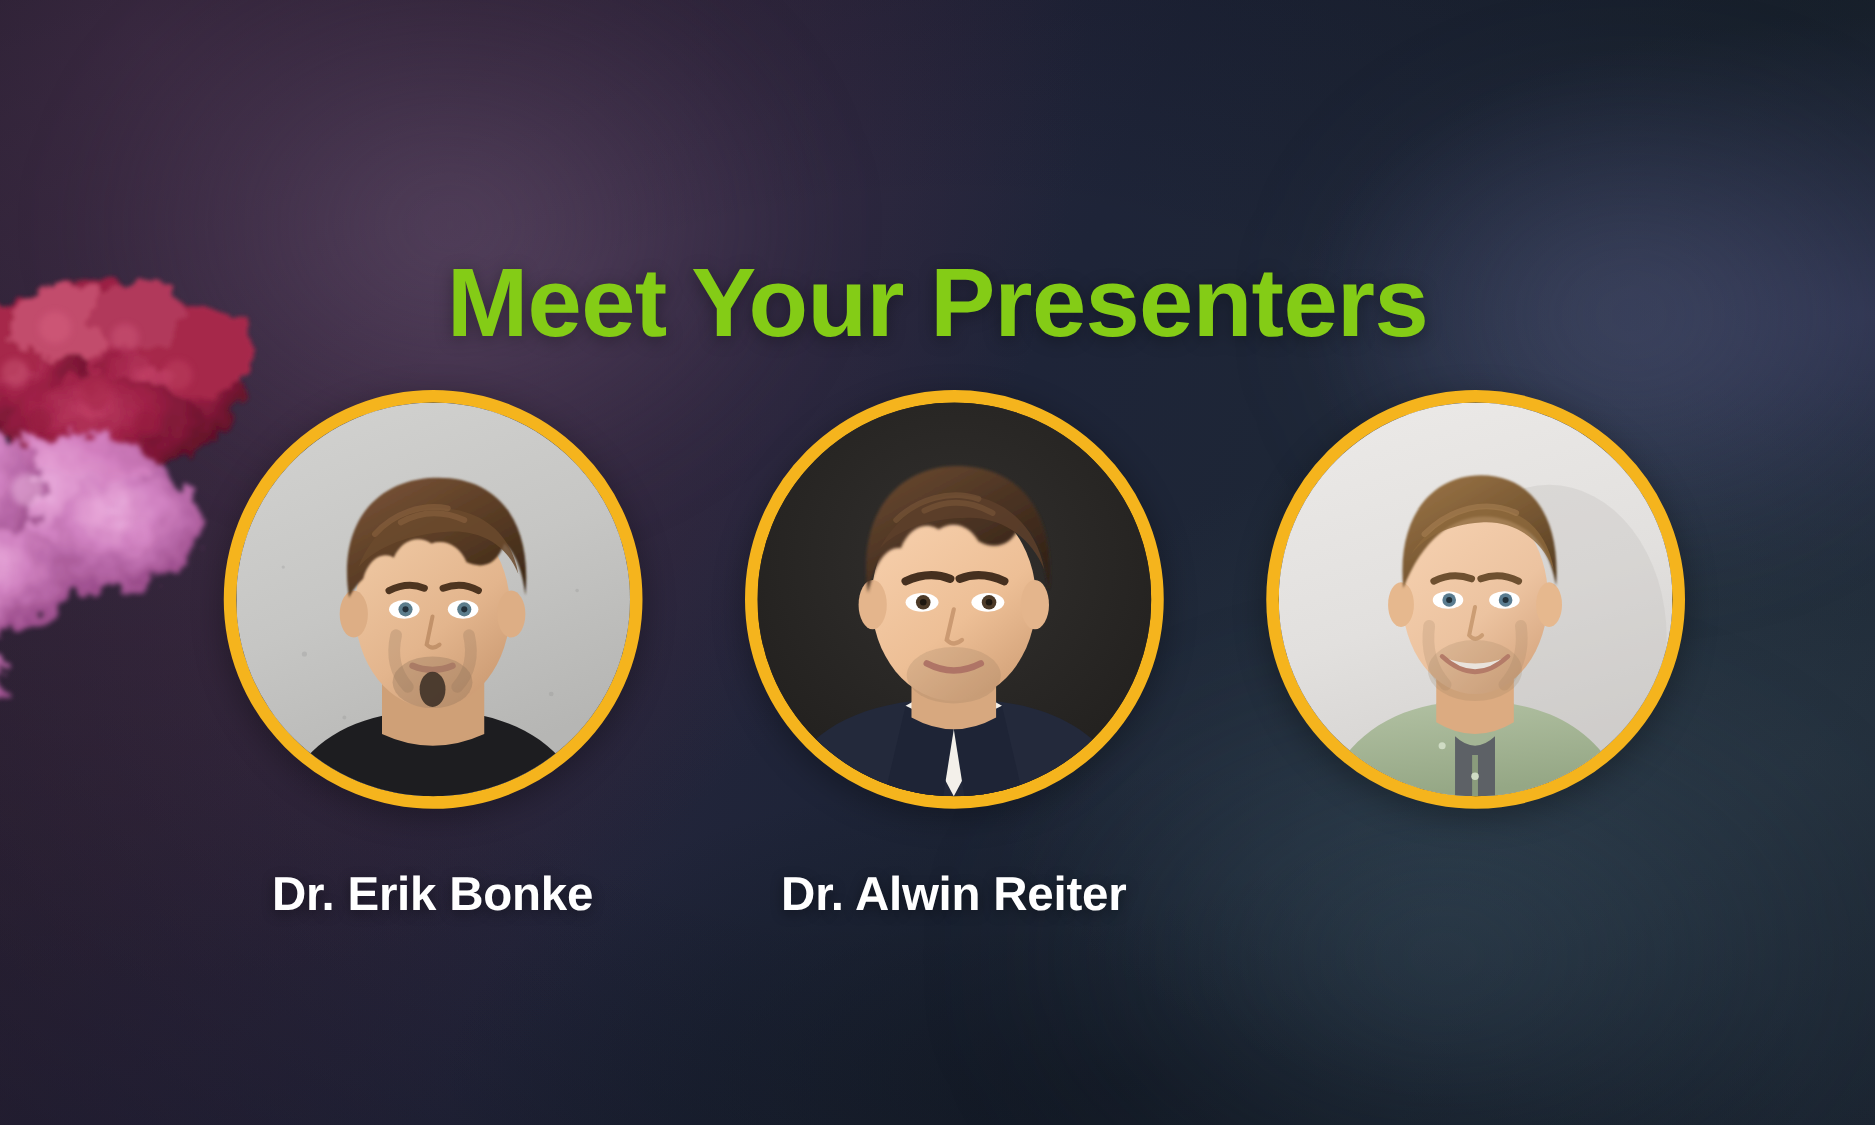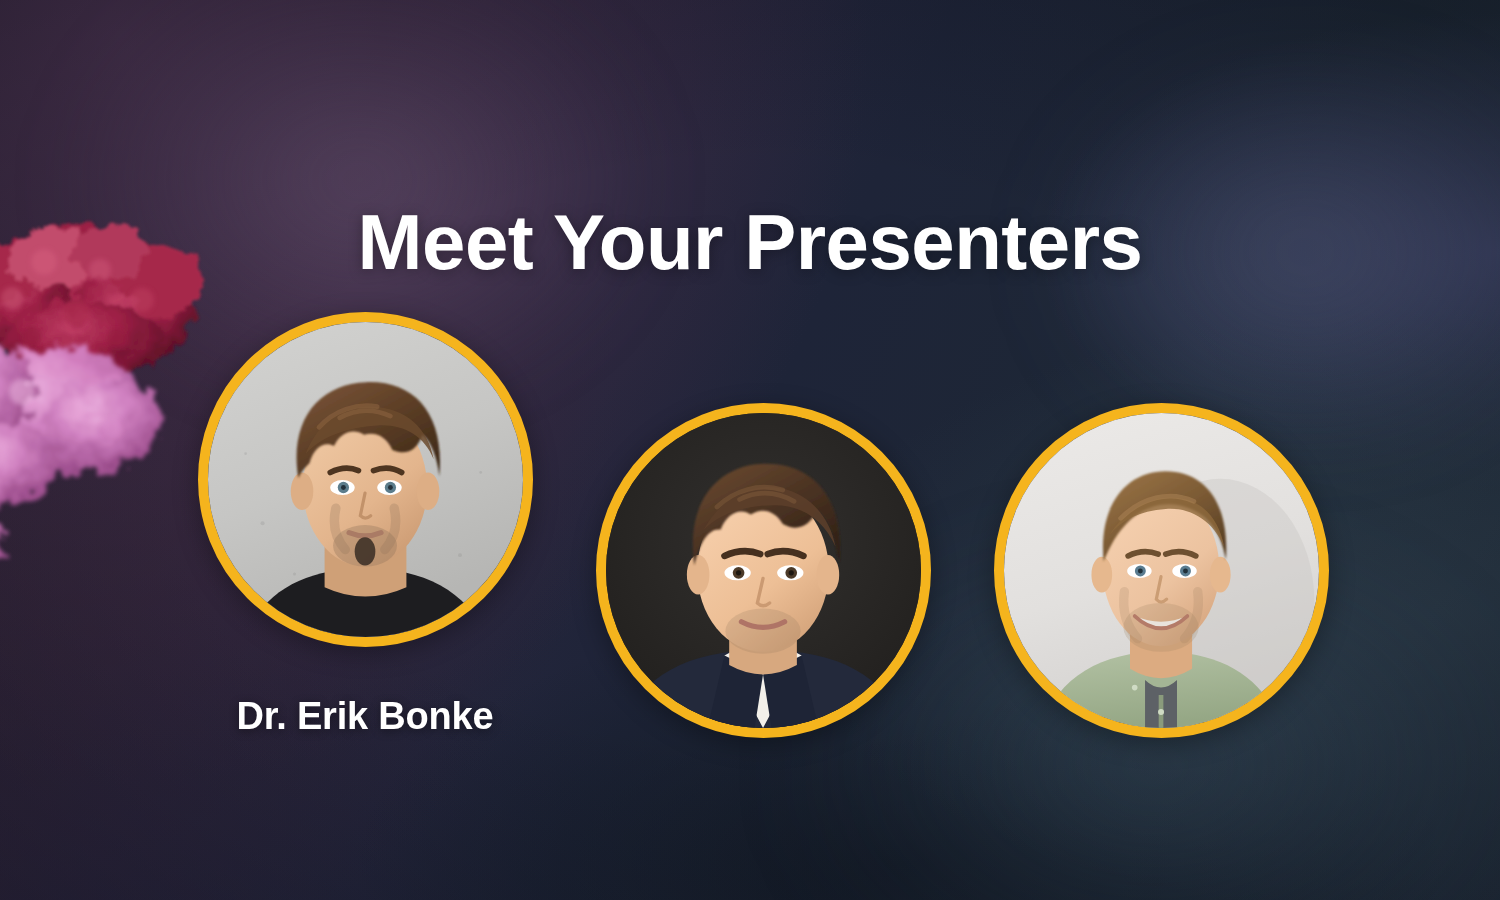--- a/index.html
+++ b/index.html
@@ -69,36 +69,36 @@
   
   .title {
     position: absolute;
     left: 0;
     right: 0;
     top: 150px;
     text-align: center;
     font-size: 78px;
     font-weight: bold;
     line-height: 1.04;
-    color: #ffffff;
+    color: #84cc16;
     letter-spacing: -0.5px;
     text-shadow: 0 2px 14px rgba(0,0,0,0.34);
     white-space: nowrap;
   }
 
   
   .presenters {
     position: absolute;
     left: 0;
     right: 0;
     top: 312px;
     display: flex;
     justify-content: center;
-    align-items: flex-end;
-    gap: 58px;
+    align-items: flex-start;
+    gap: 77px;
     padding-left: 26px;
   }
   .presenter {
     width: 340px;
     display: flex;
     flex-direction: column;
     align-items: center;
   }
   .avatar {
     position: relative;
@@ -347,20 +347,21 @@
             <circle cx="197" cy="170" r="2.8" fill="#1d1710"></circle>
 
             <path d="M167 176 L161 202 Q167 208 174 202" stroke="#cb9a72" stroke-width="3.6" fill="none" stroke-linecap="round"></path>
 
             <path d="M144 222 Q167 234 190 222" stroke="#b8756a" stroke-width="5.5" fill="none" stroke-linecap="round"></path>
 
             <ellipse cx="167" cy="232" rx="40" ry="24" fill="#8d7258" opacity="0.2"></ellipse>
           </svg>
         </div>
       </div>
+      <div class="p-name">Dr. Alwin Reiter</div>
     </div>
 
     <div class="presenter">
       <div class="avatar">
         <div class="photo">
           <svg viewBox="0 0 335 335" xmlns="http://www.w3.org/2000/svg" preserveAspectRatio="xMidYMid slice">
             <defs>
               <linearGradient id="l-bg" x1="0" y1="0" x2="0.3" y2="1">
                 <stop offset="0%" stop-color="#eceae8"></stop>
                 <stop offset="60%" stop-color="#e2e0de"></stop>

